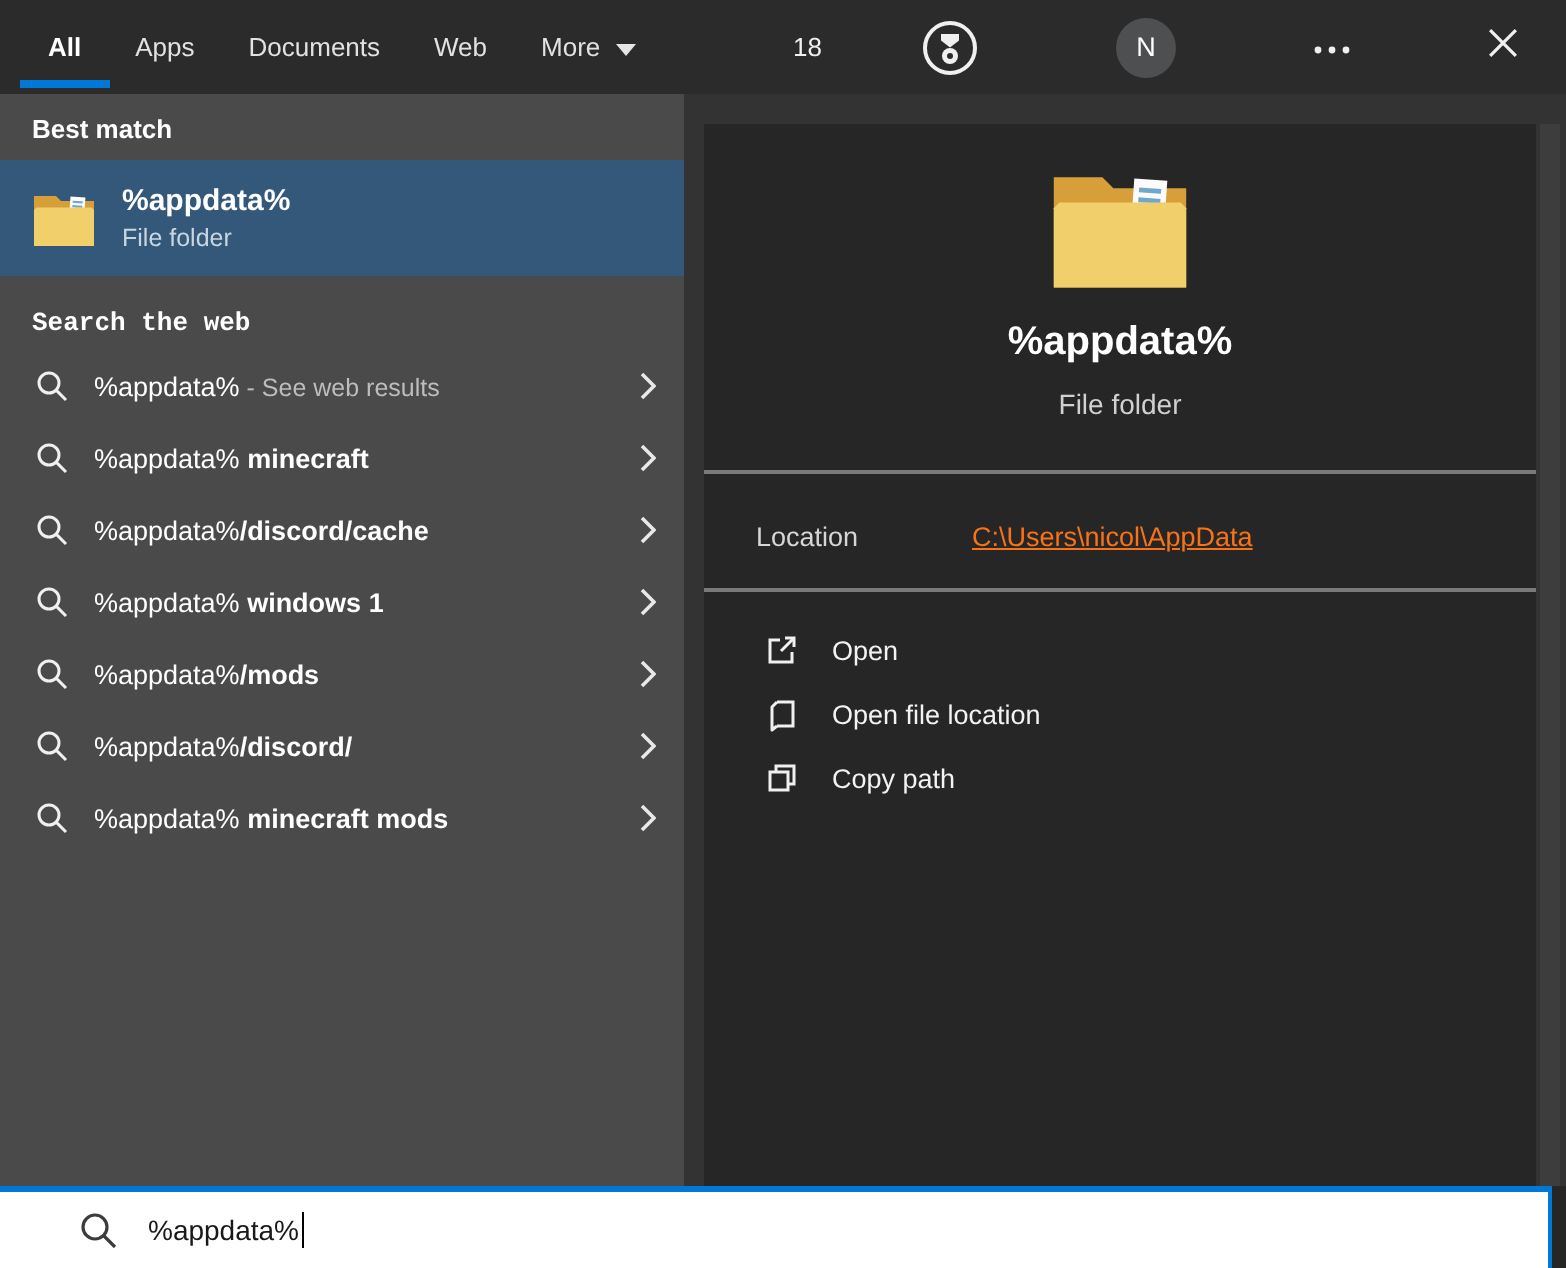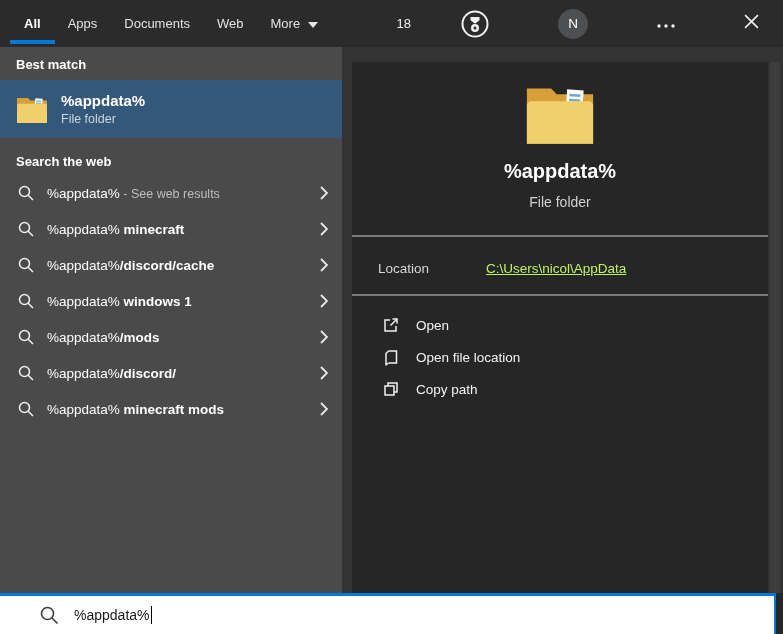--- a/index.html
+++ b/index.html
@@ -32,21 +32,21 @@
 
   
   .left-panel { position:absolute; left:0; top:47px; width:342px; height:546px;
     background:#4a4a4a; color:#fff; }
   .section-header { font-size:13px; font-weight:700; color:#ffffff; padding:10px 26px 8px 16px; }
   .best-row { height:58px; background:#33587a; display:flex; align-items:center; cursor:default; }
   .best-folder { width:32px; height:29px; margin-left:16px; flex:0 0 auto; }
   .best-text { margin-left:13px; }
   .best-title { font-size:15px; font-weight:600; color:#ffffff; }
   .best-sub { font-size:12.5px; color:#c9d6e0; margin-top:3px; }
-  .sw-header { padding-top:16px; padding-bottom:6px; }
+  .sw-header { padding-top:16px; padding-bottom:6px;font-family:Liberation Mono, monospace; }
   .sug-row { position:relative; height:36px; display:flex; align-items:center; cursor:default; }
   .sug-search { width:16px; height:16px; margin-left:18px; flex:0 0 auto; }
   .sug-text { margin-left:13px; font-size:13.5px; color:#ffffff; }
   .sug-text span { white-space:pre; }
   .sug-bold { font-weight:700; }
   .sug-note { color:#bdbdbd; font-size:12.5px; }
   .sug-chev { position:absolute; right:14px; top:11px; }
 
   
   .right-panel { position:absolute; left:342px; top:47px; width:441px; height:546px;
@@ -57,21 +57,21 @@
   .preview-folder { position:absolute; left:50%; transform:translateX(-50%); top:20px;
     width:72px; height:64px; }
   .preview-title { position:absolute; left:0; right:0; top:98px; text-align:center;
     font-size:20px; font-weight:600; color:#ffffff; }
   .preview-sub { position:absolute; left:0; right:0; top:132px; text-align:center;
     font-size:14px; color:#d0d0d0; }
   .divider { position:absolute; left:0; right:0; height:2px; background:#7a7a7a; }
   .div1 { top:173px; } .div2 { top:232px; }
   .loc-row { position:absolute; left:0; right:0; top:195px; height:28px; }
   .loc-label { position:absolute; left:26px; top:4px; font-size:13.5px; color:#d6d6d6; }
-  .loc-value { position:absolute; left:134px; top:4px; font-size:13.5px; color:#bef264;
+  .loc-value { position:absolute; left:134px; top:4px; font-size:13.5px; color:#f97316;
     text-decoration:underline; cursor:pointer; }
   .actions { position:absolute; left:0; right:0; top:247px; }
   .action-row { height:32px; display:flex; align-items:center; cursor:default; }
   .action-row svg { margin-left:30px; flex:0 0 auto; }
   .action-label { margin-left:16px; font-size:13.5px; color:#f2f2f2; }
 
   
   .searchbar { position:absolute; left:0; top:593px; width:783px; height:41px; background:#262626; }
   .search-white { position:absolute; left:0; top:0; width:776px; height:41px;
     background:#ffffff; border-top:3px solid #0078d7; border-right:2px solid #0078d7;

